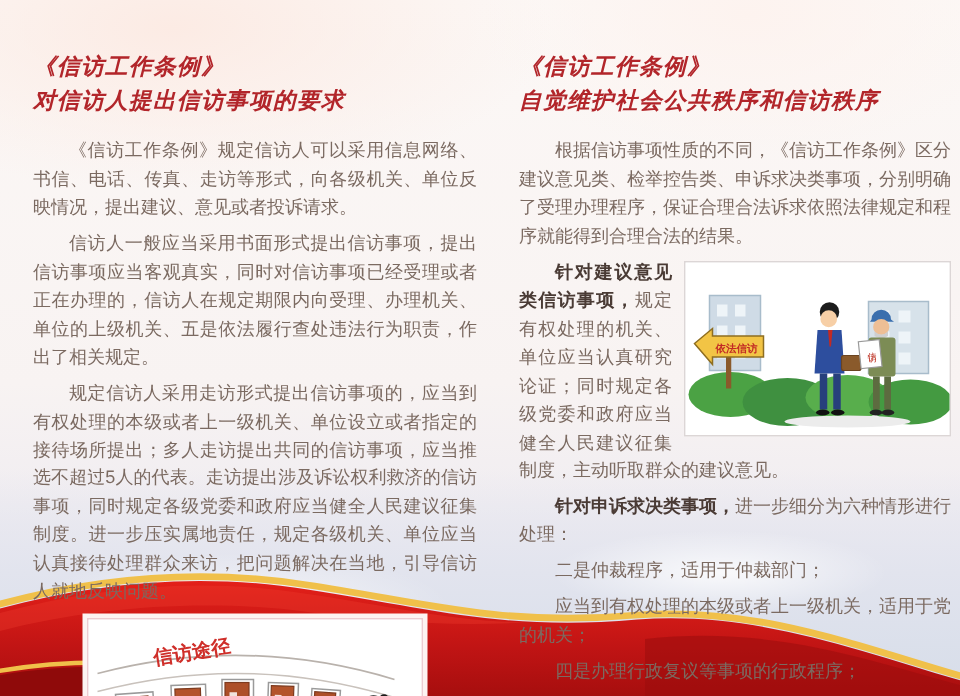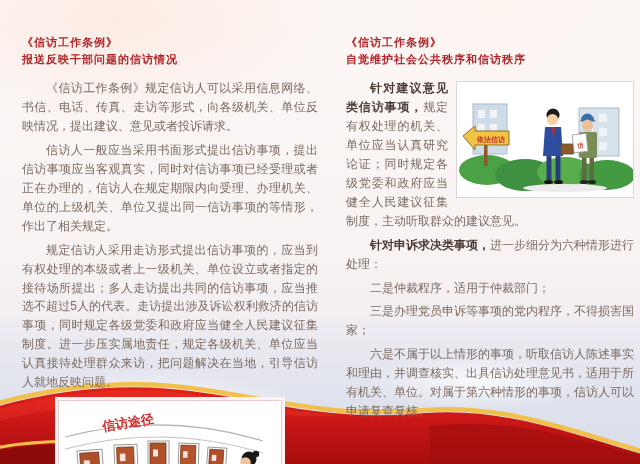--- a/index.html
+++ b/index.html
@@ -10,22 +10,22 @@
           linear-gradient(180deg,#fcf8f6 0%,#f8f3f2 55%,#efecf1 75%,#e8e9f0 100%);
         font-family:"Liberation Sans","DejaVu Sans",sans-serif;}
   .sky{position:absolute;left:0;bottom:0;width:640px;height:150px;z-index:0;
        background:
          radial-gradient(ellipse 160px 40px at 75% 45%, rgba(255,255,255,.8) 0%, rgba(255,255,255,0) 70%),
          radial-gradient(ellipse 200px 50px at 25% 60%, rgba(255,255,255,.7) 0%, rgba(255,255,255,0) 70%),
          linear-gradient(180deg, rgba(238,236,242,0) 0%, #e2e4ee 45%, #d6dde9 100%);}
   .col{position:absolute;top:28px;z-index:2;}
   .col.left{left:22px;width:296px;}
   .col.right{left:346px;width:288px;}
-  h2.title{margin:6px 0 12px 0;color:#b2252a;font-size:11px;line-height:1.5;
-           font-weight:bold;letter-spacing:1px;}
+  h2.title{margin:6px 0 12px 0;color:#b2252a;font-size:15px;line-height:1.5;
+           font-weight:bold;letter-spacing:1px;font-style:italic;}
   h2.title span{display:block;}
   .col p{margin:0 0 5px 0;font-size:12px;line-height:1.58;color:#7b6a61;
          text-align:justify;text-indent:2em;}
   .col p b{color:#4a3b35;font-weight:bold;}
   .illus-card{background:#fff;border:1px solid #ecccd1;box-shadow:0 0 0 3px #fdf3f2;
               margin:8px 0 0 36px;width:222px;height:120px;}
   .illus-float{float:right;width:176px;height:115px;background:#fff;border:1px solid #dcd6d6;
                margin:2px 0 4px 8px;}
   .clear{clear:both;}
   svg{display:block;}
@@ -33,24 +33,24 @@
 </style>
 </head>
 <body>
 
 <div class="page">
   <div class="sky"></div>
 
   <div class="col left">
     <h2 class="title">
       <span>《信访工作条例》</span>
-      <span>报送反映干部问题的信访情况</span>
+      <span>对信访人提出信访事项的要求</span>
     </h2>
     <p>《信访工作条例》规定信访人可以采用信息网络、书信、电话、传真、走访等形式，向各级机关、单位反映情况，提出建议、意见或者投诉请求。</p>
-    <p>信访人一般应当采用书面形式提出信访事项，提出信访事项应当客观真实，同时对信访事项已经受理或者正在办理的，信访人在规定期限内向受理、办理机关、单位的上级机关、单位又提出同一信访事项的等情形，作出了相关规定。</p>
+    <p>信访人一般应当采用书面形式提出信访事项，提出信访事项应当客观真实，同时对信访事项已经受理或者正在办理的，信访人在规定期限内向受理、办理机关、单位的上级机关、五是依法履行查处违法行为职责，作出了相关规定。</p>
     <p>规定信访人采用走访形式提出信访事项的，应当到有权处理的本级或者上一级机关、单位设立或者指定的接待场所提出；多人走访提出共同的信访事项，应当推选不超过5人的代表。走访提出涉及诉讼权利救济的信访事项，同时规定各级党委和政府应当健全人民建议征集制度。进一步压实属地责任，规定各级机关、单位应当认真接待处理群众来访，把问题解决在当地，引导信访人就地反映问题。</p>
 
     <div class="illus-card">
       <svg width="222" height="120" viewBox="0 0 222 120">
         <rect x="0" y="0" width="222" height="120" fill="#ffffff"></rect>
 
         <path d="M6,36 Q105,10 204,40" stroke="#b9b2ac" stroke-width="1.2" fill="none"></path>
         <path d="M6,48 Q105,22 204,52" stroke="#c9c2bc" stroke-width="1" fill="none"></path>
         <text x="44" y="30" transform="rotate(-9 44 30)" font-size="13" font-weight="bold" fill="#cf2f2a">信访途径</text>
 
@@ -101,20 +101,21 @@
         </g>
       </svg>
     </div>
   </div>
 
   <div class="col right">
     <h2 class="title">
       <span>《信访工作条例》</span>
       <span>自觉维护社会公共秩序和信访秩序</span>
     </h2>
+    <p>根据信访事项性质的不同，《信访工作条例》区分建议意见类、检举控告类、申诉求决类事项，分别明确了受理办理程序，保证合理合法诉求依照法律规定和程序就能得到合理合法的结果。</p>
 
     <div class="illus-float">
       <svg width="176" height="115" viewBox="0 0 176 115">
         <rect x="0" y="0" width="176" height="115" fill="#ffffff"></rect>
 
         <g>
           <rect x="16" y="22" width="34" height="50" fill="#cfdbe6" stroke="#a8bccb" stroke-width="1"></rect>
           <rect x="21" y="28" width="7" height="8" fill="#eef4f8"></rect>
             <rect x="33" y="28" width="7" height="8" fill="#eef4f8"></rect>
           <rect x="21" y="42" width="7" height="8" fill="#eef4f8"></rect>
@@ -169,21 +170,22 @@
           <rect x="132.5" y="76" width="4.5" height="22" fill="#5d6b40"></rect>
           <ellipse cx="127" cy="100" rx="4.2" ry="2" fill="#222"></ellipse>
           <ellipse cx="135" cy="100" rx="4.2" ry="2" fill="#222"></ellipse>
         </g>
       </svg>
     </div>
 
     <p><b>针对建议意见类信访事项，</b><span>规定有权处理的机关、单位应当认真研究论证；同时规定各级党委和政府应当健全人民建议征集制度，主动听取群众的建议意见。</span></p>
     <p><b>针对申诉求决类事项，</b><span>进一步细分为六种情形进行处理：</span></p>
     <p>二是仲裁程序，适用于仲裁部门；</p>
-    <p>三是办理党员申诉等事项的党内程序，不得损害国家；</p>
+    <p>应当到有权处理的本级或者上一级机关，适用于党的机关；</p>
+    <p>四是办理行政复议等事项的行政程序；</p>
     <p>六是不属于以上情形的事项，听取信访人陈述事实和理由，并调查核实、出具信访处理意见书，适用于所有机关、单位。对属于第六种情形的事项，信访人可以申请复查复核。</p>
   </div>
 
   <svg class="ribbon" width="640" height="100" viewBox="0 0 640 100" preserveAspectRatio="none">
     <defs>
       <linearGradient id="gradRed" x1="0" y1="0" x2="0" y2="1">
         <stop offset="0%" stop-color="#e32019"></stop>
         <stop offset="55%" stop-color="#c01414"></stop>
         <stop offset="100%" stop-color="#a20d0d"></stop>
       </linearGradient>

